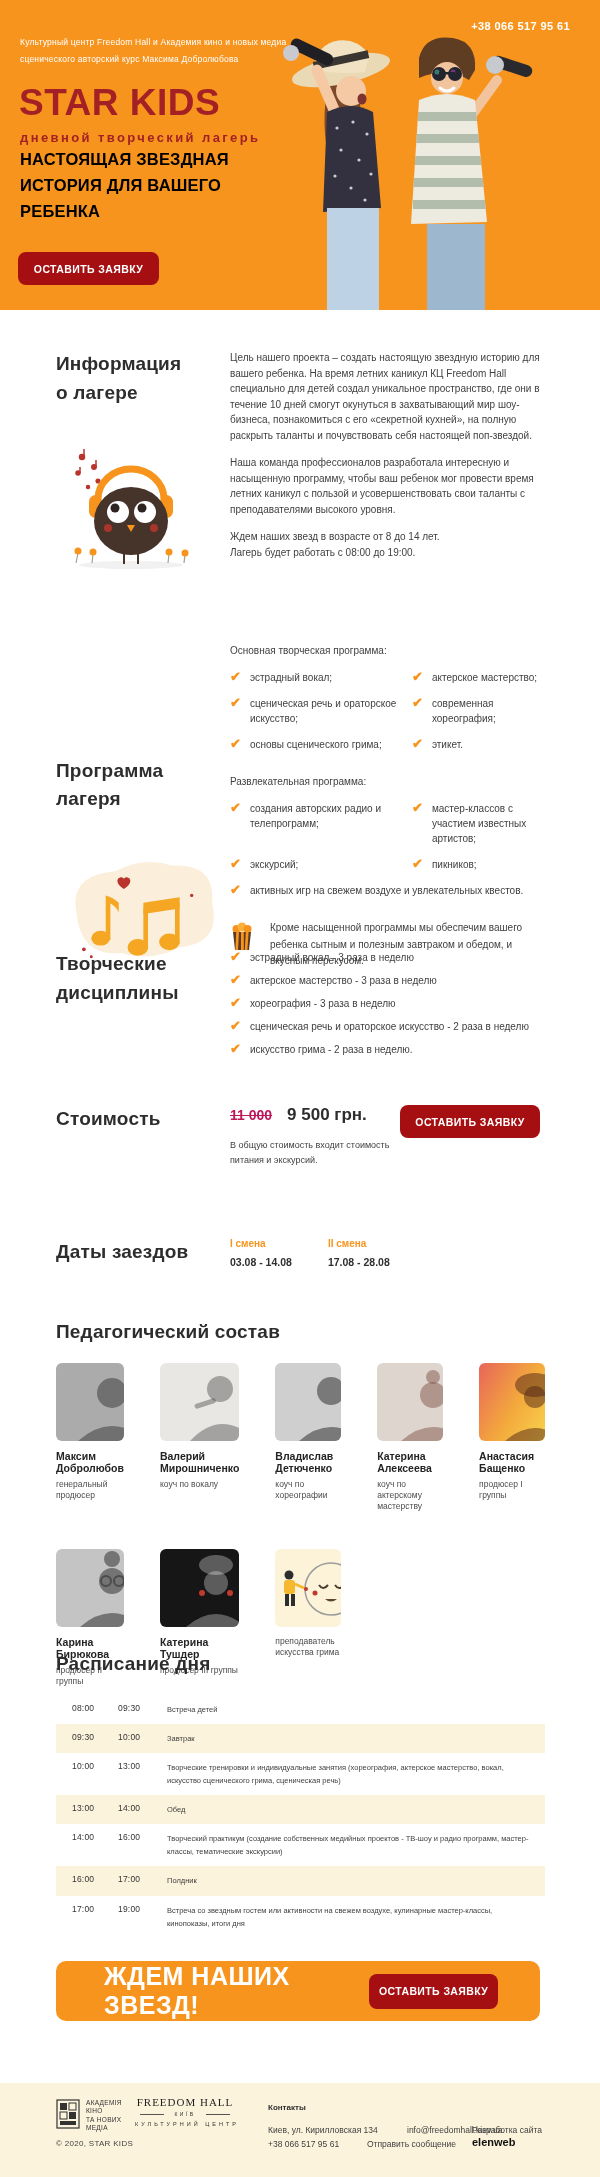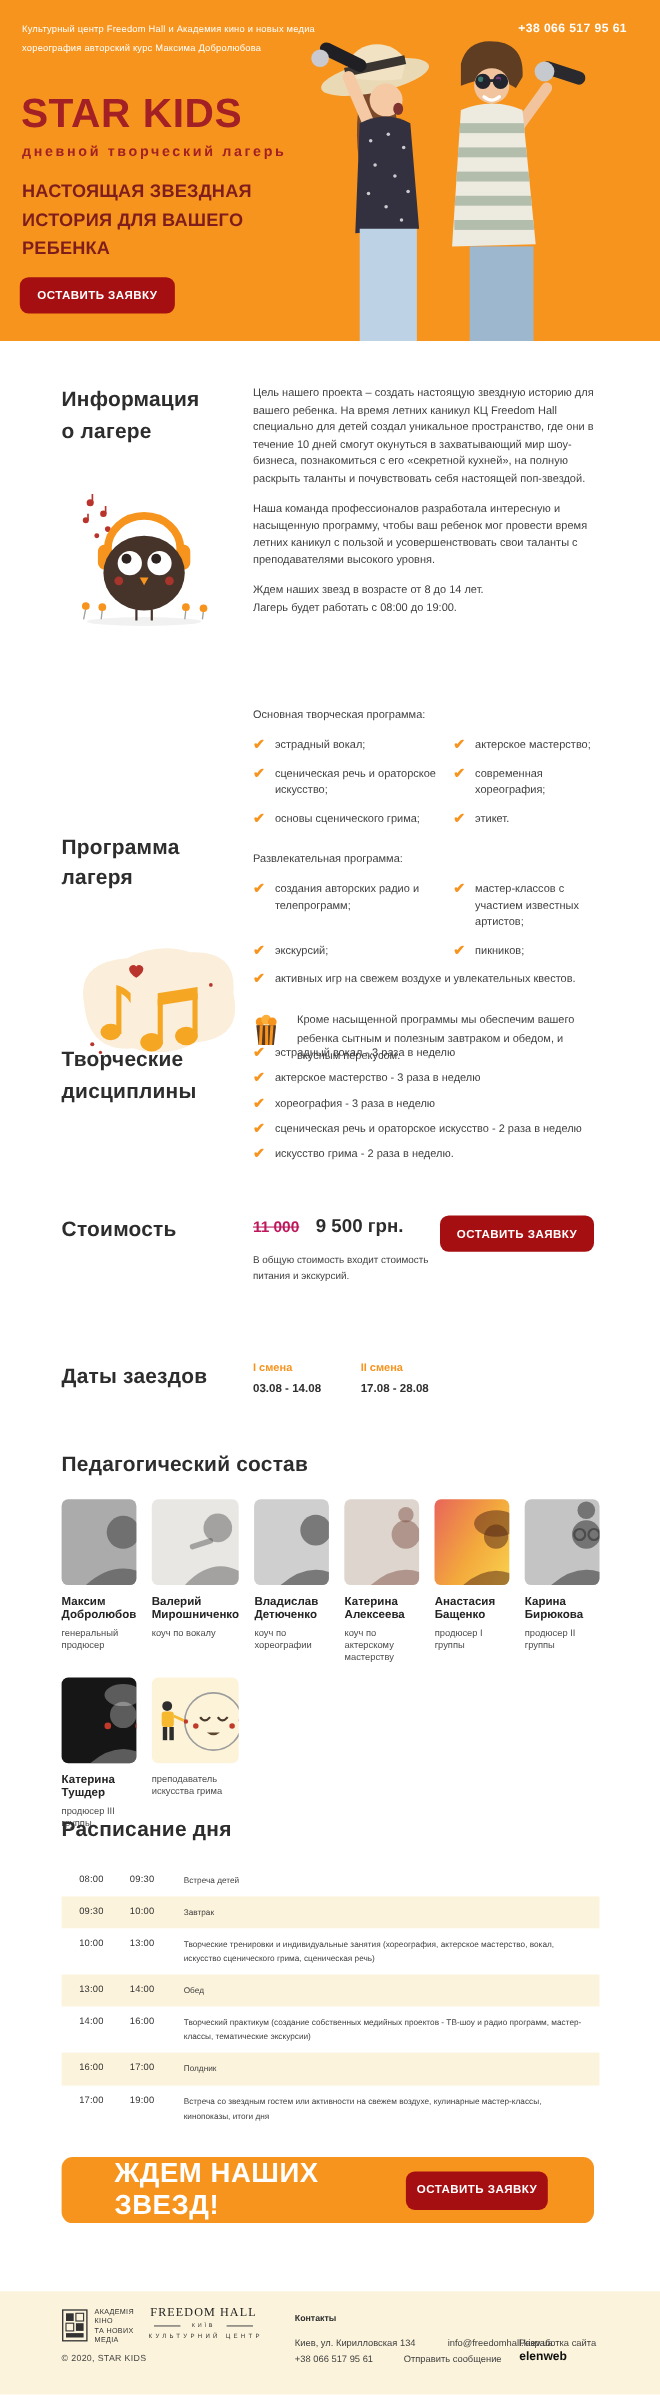--- a/index.html
+++ b/index.html
@@ -8,25 +8,25 @@
     position: relative;
     width: 600px; height: 2177px;
     background: #ffffff;
     font-family: "Liberation Sans", sans-serif;
     color: #3b3b3b;
     overflow: hidden;
   }
   
   .hero { position:absolute; top:0; left:0; width:600px; height:310px; background:#F7941E; overflow:hidden; }
   .hero-photo { position:absolute; left:238px; top:18px; width:330px; height:292px; }
-  .presenter { position:absolute; left:20px; top:18px; font-size:8.5px; color:#fff; line-height:1.95; letter-spacing:.2px; }
+  .presenter { position:absolute; left:20px; top:34px; font-size:8.5px; color:#fff; line-height:1.95; letter-spacing:.2px; }
   .hero-phone { position:absolute; right:30px; top:20px; color:#fff; font-weight:700; font-size:11px; letter-spacing:.4px; }
   .logo { position:absolute; left:19px; top:82px; font-size:37px; font-weight:700; color:#A32125; letter-spacing:.5px; }
   .tagline { position:absolute; left:20px; top:130px; font-size:13px; font-weight:600; color:#A32125; letter-spacing:2.4px; }
-  .headline { position:absolute; left:20px; top:161px; color:#7f1d1d; font-weight:700; font-size:16.5px; line-height:1.58; letter-spacing:.2px; }
+  .headline { position:absolute; left:20px; top:146px; color:#000000; font-weight:700; font-size:16.5px; line-height:1.58; letter-spacing:.2px; }
   .btn { background:#A60F11; color:#fff; font-weight:700; font-size:10.5px; letter-spacing:.4px;
          border:none; border-radius:8px; display:flex; align-items:center; justify-content:center;
          cursor:pointer; font-family:"Liberation Sans",sans-serif; }
   .hero-cta { position:absolute; left:18px; top:252px; width:141px; height:33px; }
   
   .section { position:absolute; left:56px; width:489px; display:flex; }
   .s-left { width:174px; flex:none; }
   .s-right { flex:1; }
   h2 { font-size:19px; font-weight:700; color:#2d2d2d; line-height:1.5; letter-spacing:.2px; }
   .p { font-size:10px; line-height:1.55; margin-bottom:12px; color:#3f3f3f; }
@@ -54,21 +54,21 @@
   .new-price { font-size:17px; font-weight:700; color:#2d2d2d; }
   .price-note { font-size:9px; line-height:1.7; margin-top:13px; color:#3f3f3f; }
   .price-cta { position:absolute; right:5px; top:0; width:140px; height:33px; }
   
   #dates { top:1238px; }
   .session { margin-right:36px; }
   .session-label { font-size:10px; font-weight:700; color:#F7941E; }
   .session-range { font-size:10.5px; font-weight:600; color:#2f2f2f; margin-top:7px; }
   
   #team { top:1318px; display:block; }
-  .team-grid { margin-top:16px; display:grid; grid-template-columns:repeat(6,1fr); column-gap:14px; row-gap:12px; }
+  .team-grid { margin-top:16px; display:grid; grid-template-columns:repeat(5,1fr); column-gap:14px; row-gap:12px;gap:36px; }
   .photo { height:78px; border-radius:6px; overflow:hidden; position:relative; }
   .photo svg { position:absolute; bottom:0; left:0; }
   .t-name { font-size:10.5px; font-weight:700; color:#242424; margin-top:9px; }
   .t-role { font-size:8.5px; color:#4d4d4d; margin-top:5px; line-height:1.35; }
   .ph1{background:#ababab;color:rgba(40,40,40,.45);}
   .ph2{background:#e9e7e3;color:rgba(60,60,60,.4);}
   .ph3{background:#cfcfcf;color:rgba(35,35,35,.5);}
   .ph4{background:#ded6ce;color:rgba(120,70,60,.45);}
   .ph5{background:linear-gradient(120deg,#e8655a 0%,#f3a93c 55%,#f9d24e 100%);color:rgba(80,35,20,.5);}
   .ph6{background:#c4c4c4;color:rgba(35,35,35,.5);}
@@ -159,21 +159,21 @@
       <rect x="170" y="94" width="86" height="9"></rect>
         <rect x="170" y="116" width="86" height="9"></rect>
       <rect x="170" y="138" width="86" height="9"></rect>
         <rect x="170" y="160" width="86" height="9"></rect>
       <rect x="170" y="182" width="86" height="9"></rect>
     </g>
     <rect x="184" y="206" width="58" height="86" fill="#9db7cf"></rect>
   </svg>
   <div class="presenter">
     <div>Культурный центр Freedom Hall и Академия кино и новых медиа</div>
-    <div>хореография авторский курс Максима Добролюбова</div>
+    <div>сценического авторский курс Максима Добролюбова</div>
   </div>
   <div class="hero-phone">+38 066 517 95 61</div>
   <div class="logo">STAR KIDS</div>
   <div class="tagline">дневной творческий лагерь</div>
   <div class="headline">
     <div>НАСТОЯЩАЯ ЗВЕЗДНАЯ</div>
     <div>ИСТОРИЯ ДЛЯ ВАШЕГО</div>
     <div>РЕБЕНКА</div>
   </div>
   <button class="btn hero-cta">ОСТАВИТЬ ЗАЯВКУ</button>

